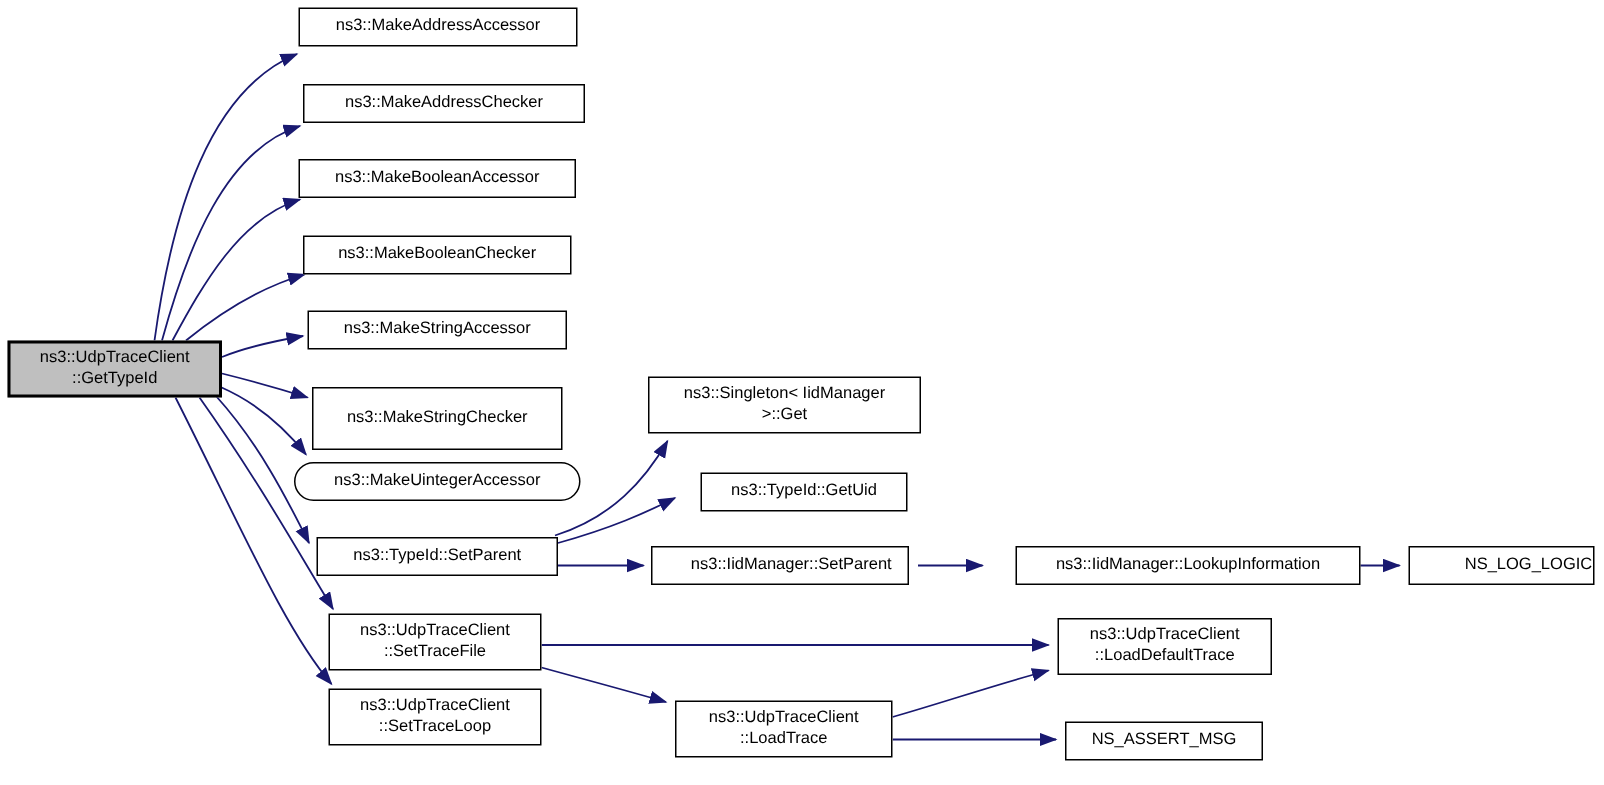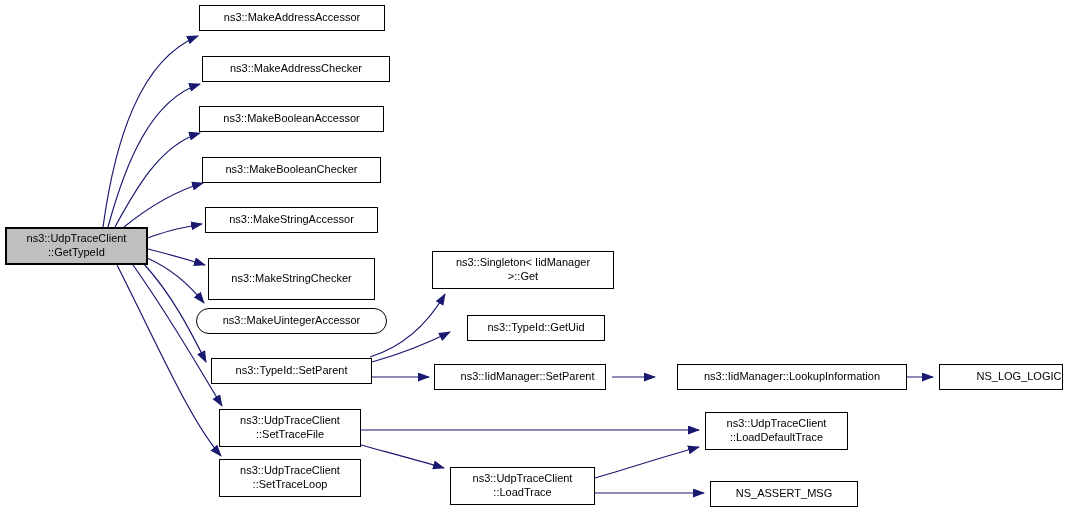--- a/index.html
+++ b/index.html
@@ -158,17 +158,17 @@
 
   <div class="node" style="left:939px; top:364px; width:124px; height:26px;padding-left:36px;">
     <span>NS_LOG_LOGIC</span>
   </div>
 
   <div class="node" style="left:705px; top:412px; width:143px; height:38px;">
     <span>ns3::UdpTraceClient
 ::LoadDefaultTrace</span>
   </div>
 
-  <div class="node" style="left:710px; top:481px; width:148px; height:26px;">
+  <div class="node" style="left:710px; top:481px; width:132px; height:26px;">
     <span>NS_ASSERT_MSG</span>
   </div>
 
 </div>
 
 </body></html>

